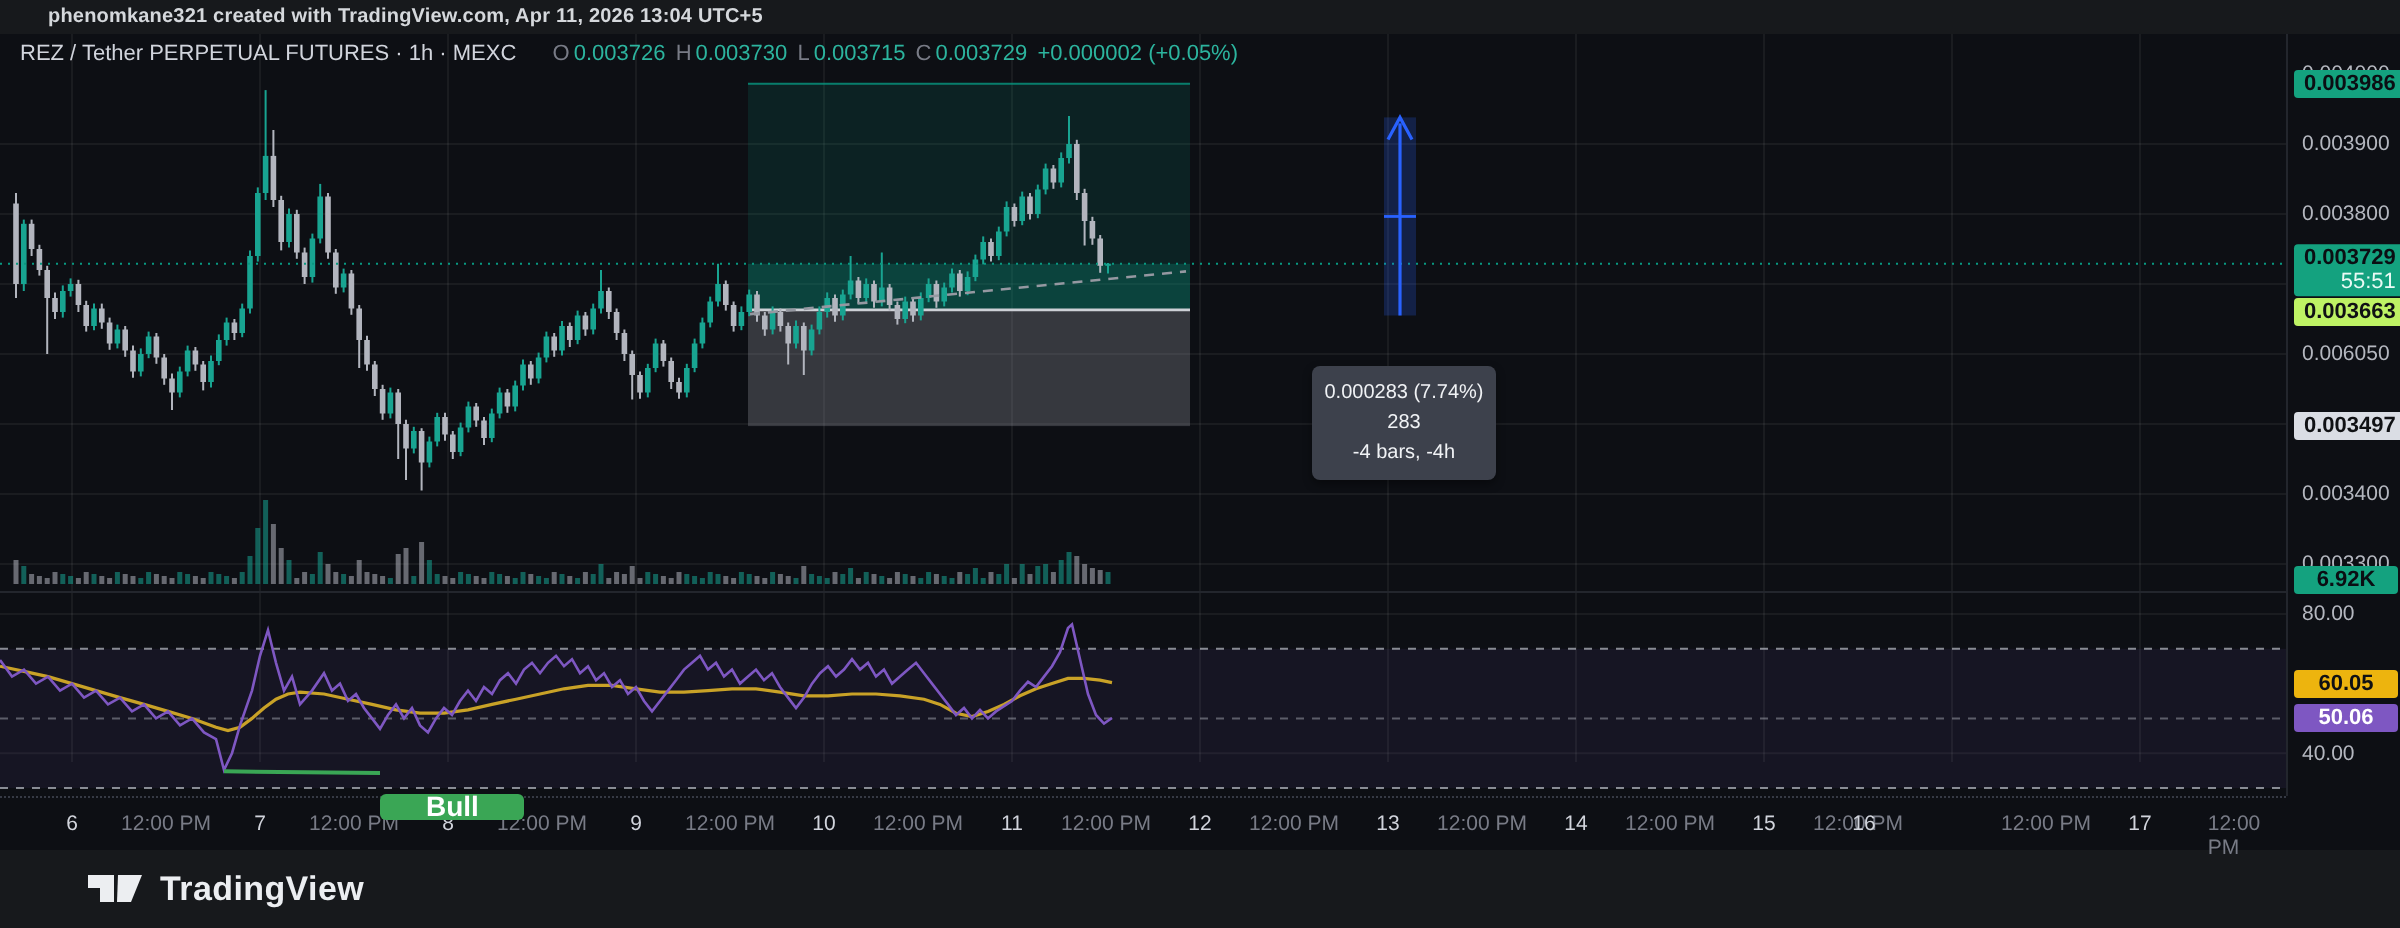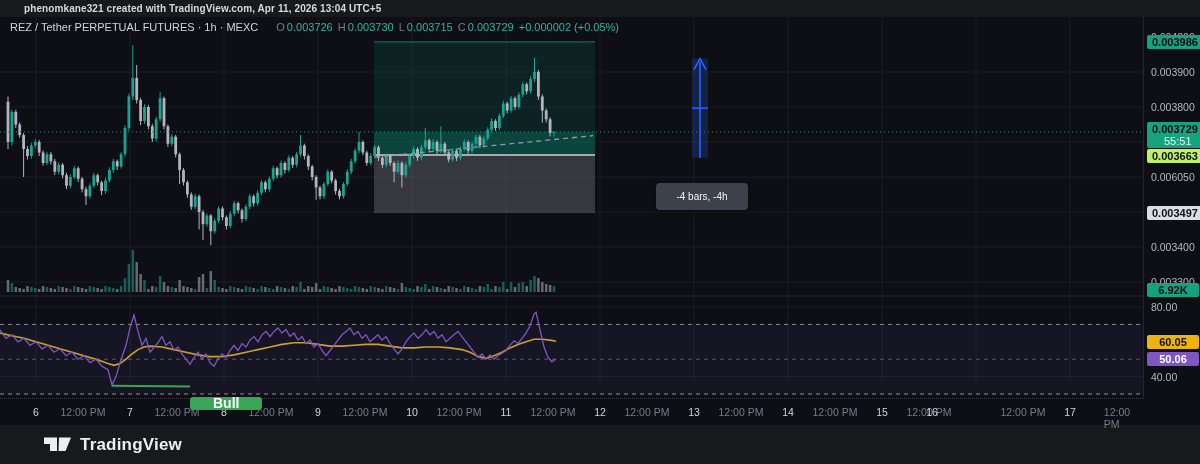--- a/index.html
+++ b/index.html
@@ -13,21 +13,21 @@
   .legend{position:absolute;left:10px;top:4px;font-size:11px;color:#d1d4dc;white-space:nowrap;z-index:30;}
   .legend .dim{color:#787b86;}
   .legend .val{color:#2cb49e;}
   .legend .chg{color:#2cb49e;}
   .legend span{margin-right:2px;}
   .legend .gap{display:inline-block;width:8px;}
   #price-axis{position:absolute;left:1143px;top:0;width:57px;height:381px;border-left:1px solid #23262d;z-index:20;}
   .pax-label{position:absolute;left:7px;transform:translateY(-50%);font-size:10.5px;color:#b4b7bf;white-space:nowrap;}
   .pax-badge{position:absolute;left:3px;transform:translateY(-50%);font-size:11px;font-weight:700;
      padding:1px 5px;border-radius:2px;white-space:nowrap;min-width:42px;text-align:center;z-index:5;}
-  .pax-badge .sub{display:block;font-weight:400;text-align:left;margin-left:12px;}
+  .pax-badge .sub{display:block;font-weight:400;text-align:right;margin-left:12px;}
   #time-axis{position:absolute;left:0;top:381px;width:1143px;height:27px;border-top:1px dotted #363a45;z-index:20;}
   .tax-label{position:absolute;top:7px;transform:translateX(-50%);font-size:10.5px;}
   .tax-day{color:#d1d4dc;}
   .tax-half{color:#787b86;}
   .measure-label{position:absolute;left:657px;top:151px;width:88px;background:#3d414c;border-radius:4px;
      color:#f0f2f5;font-size:10px;text-align:center;padding:6px 2px;line-height:15px;z-index:25;
      box-shadow:0 2px 5px rgba(0,0,0,.4);}
   .bull-label{position:absolute;left:190px;top:360px;background:#3aa655;color:#fff;font-size:14px;
      font-weight:700;padding:1px 23px;border-radius:3px;z-index:25;line-height:11px;}
   .footer{position:absolute;left:16px;top:425px;width:100%;height:39px;background:#17191c;display:flex;
@@ -558,20 +558,21 @@
         <div class="tax-label tax-half" style="left: 835px;">12:00 PM</div>
         <div class="tax-label tax-day" style="left: 882px;">15</div>
         <div class="tax-label tax-half" style="left: 929px;">12:00 PM</div>
         <div class="tax-label tax-day" style="left: 932px;">16</div>
         <div class="tax-label tax-half" style="left: 1023px;">12:00 PM</div>
         <div class="tax-label tax-day" style="left: 1070px;">17</div>
         <div class="tax-label tax-half" style="left: 1117px;">12:00 PM</div>
       </div>
 
     <div class="measure-label" style="left: 656px; top: 165.75px;">
+      <div>0.000283 (7.74%) 283</div>
       <div>-4 bars, -4h</div>
     </div>
 
     <div class="bull-label" id="bull-label" style="left: 190px; top: 379.518px;">
       <span>Bull</span>
     </div>
   </div>
 
   <div class="footer">
     <svg width="27" height="19" viewBox="0 0 27 19">

